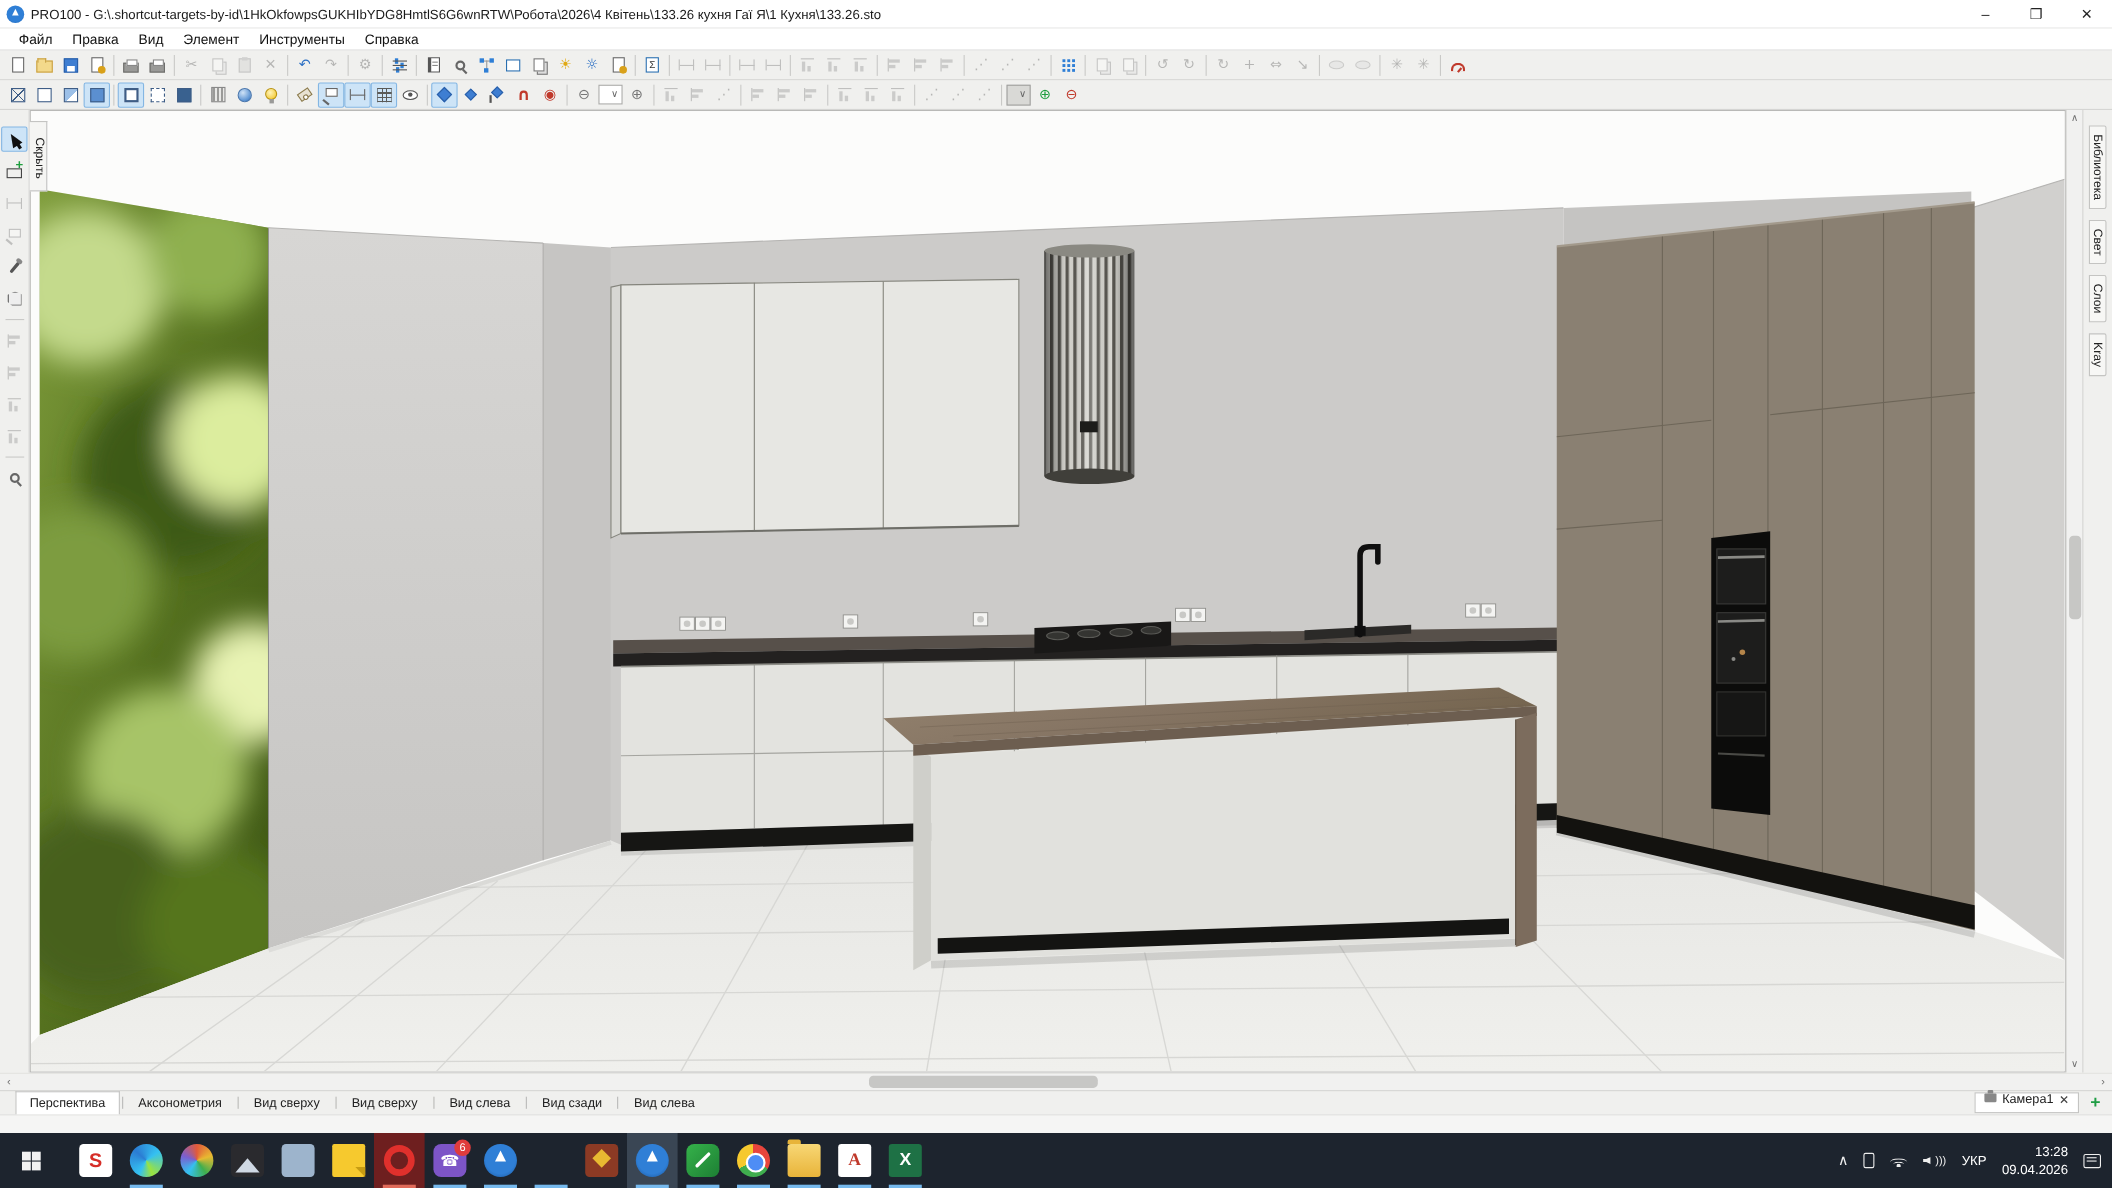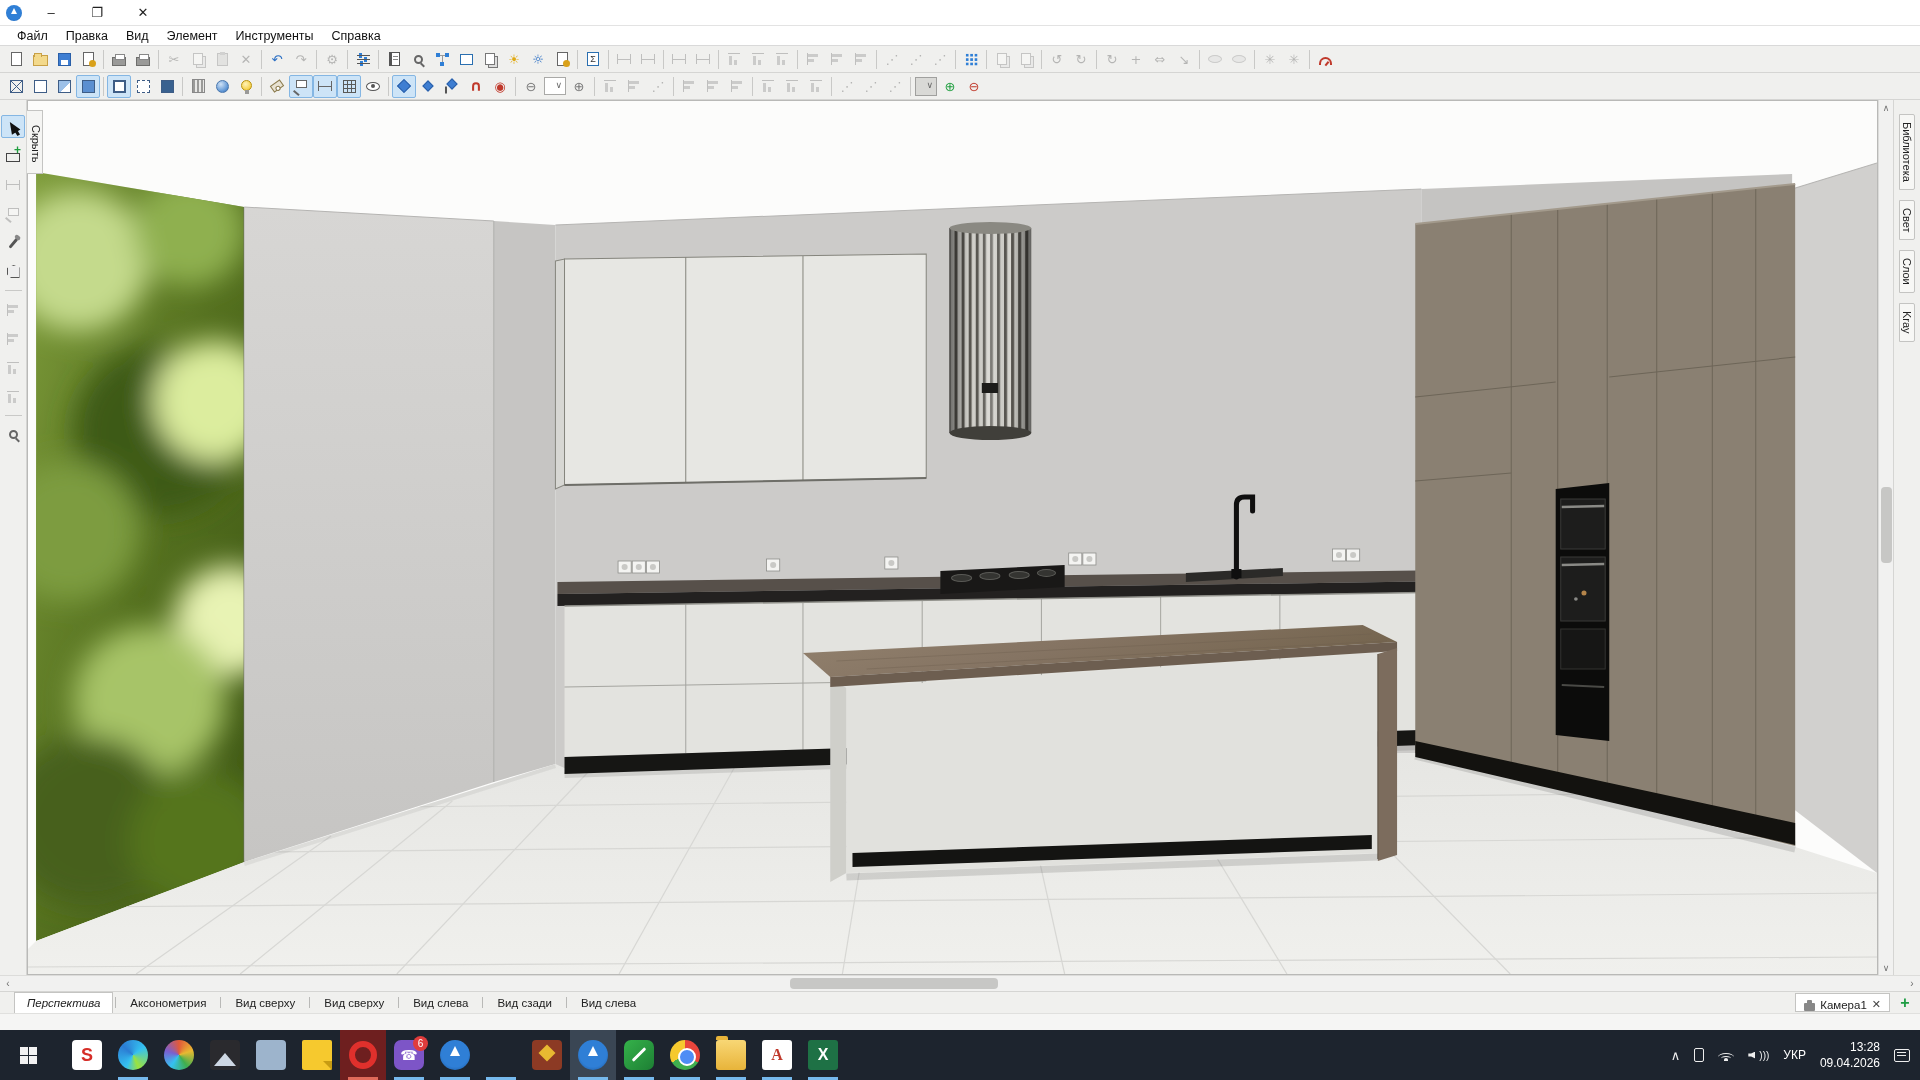--- a/index.html
+++ b/index.html
@@ -122,24 +122,24 @@
   .righttabs{width:27px;background:#f0f0ee;border-left:1px solid #d5d5d3;display:flex;flex-direction:column;align-items:center;padding-top:14px;gap:10px;}
   .vtab{writing-mode:vertical-rl;font-size:11px;color:#222;background:#f7f7f5;border:1px solid #c4c4c2;padding:7px 1px;border-radius:0 2px 2px 0;}
 
   
   .hscroll{height:16px;background:#f1f1f0;border-top:1px solid #dcdcda;display:flex;align-items:center;}
   .harrow{width:16px;text-align:center;font-size:10px;color:#707070;}
   .htrack{flex:1;height:100%;position:relative;}
   .hthumb{position:absolute;top:2px;height:11px;left:41%;width:11%;background:#c7c7c5;border-radius:4px;}
   .viewtabs{height:22px;background:#f0f0ee;border-top:1px solid #d5d5d3;display:flex;align-items:stretch;padding-left:14px;font-size:11.5px;color:#222;}
   .viewtab{display:flex;align-items:center;padding:0 12px;}
-  .viewtab.active{background:#ffffff;border:1px solid #c4c4c2;border-bottom:none;font-style:italic;}
+  .viewtab.active{background:#ffffff;border:1px solid #c4c4c2;border-bottom:none;}
   .vdiv{width:1px;background:#b9b9b7;margin:5px 2px;}
   .vt-spacer{flex:1;}
-  .cameratab{display:flex;align-items:flex-end;gap:5px;background:#ffffff;border:1px solid #c4c4c2;padding:0 8px;margin:1px 0;}
+  .cameratab{display:flex;align-items:flex-start;gap:5px;background:#ffffff;border:1px solid #c4c4c2;padding:0 8px;margin:1px 0;}
   .camico{width:11px;height:8px;background:#888;border-radius:1px;position:relative;}
   .camico::after{content:"";position:absolute;left:3px;top:-3px;width:5px;height:3px;background:#888;border-radius:1px 1px 0 0;}
   .camclose{font-size:11px;color:#444;}
   .addview{width:30px;display:flex;align-items:center;justify-content:center;color:#1f9d44;font-size:16px;font-weight:bold;}
   .statusstrip{height:17px;background:#f5f5f4;border-top:1px solid #e0e0de;}
 
   
   .taskbar{height:50px;background:#1d242e;display:flex;align-items:center;color:#fff;}
   .startbtn{width:56px;height:50px;display:flex;align-items:center;justify-content:center;}
   .winlogo{width:17px;height:17px;display:grid;grid-template-columns:8px 8px;grid-template-rows:8px 8px;gap:1px;}
@@ -198,20 +198,21 @@
   .phoneico{width:10px;height:14px;border:1.5px solid #eee;border-radius:2px;}
   .clock{text-align:right;line-height:1.35;}
   .notifico{width:16px;height:13px;border:1.5px solid #eee;border-radius:2px;position:relative;}
   .notifico::after{content:"";position:absolute;left:2px;top:2px;width:9px;height:1.5px;background:#eee;box-shadow:0 3px 0 #eee;}
 </style>
 </head>
 <body>
 
 <div class="titlebar">
   <div class="appico"></div>
+  <div class="titletext">PRO100 - G:\.shortcut-targets-by-id\1HkOkfowpsGUKHIbYDG8HmtlS6G6wnRTW\Робота\2026\4 Квітень\133.26 кухня Гаї Я\1 Кухня\133.26.sto</div>
   <div class="wbtns">
     <div class="wbtn">–</div>
     <div class="wbtn">❐</div>
     <div class="wbtn close">✕</div>
   </div>
 </div>
 
 <div class="menubar">
     <span class="menuitem">Файл</span>
     <span class="menuitem">Правка</span>

